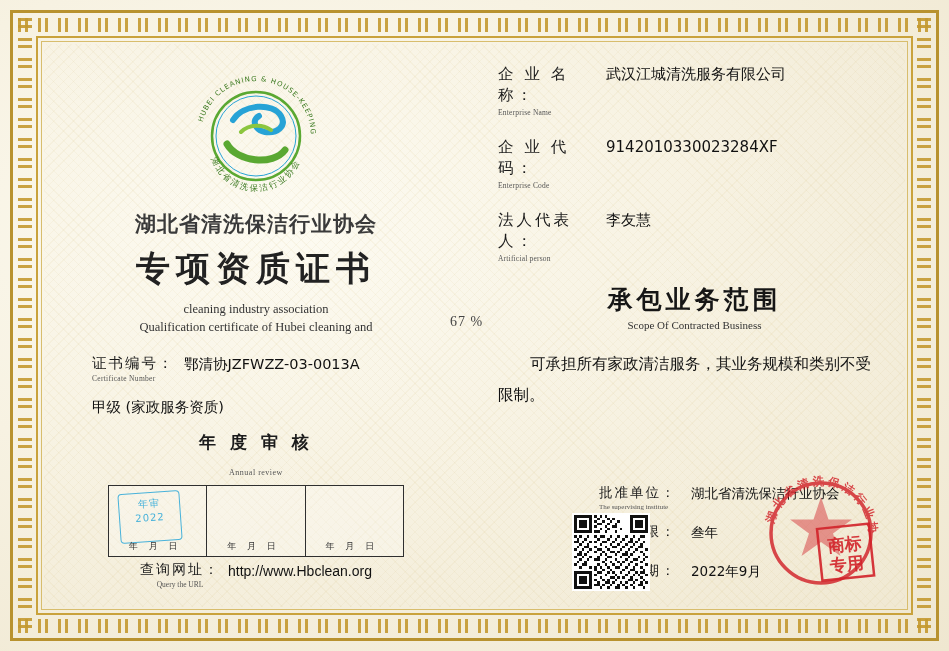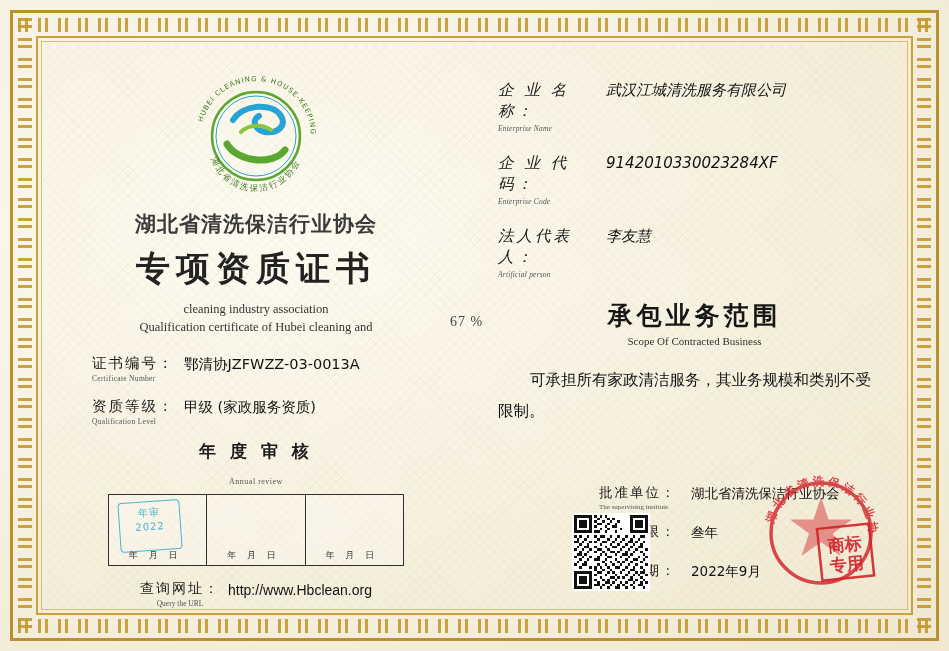--- a/index.html
+++ b/index.html
@@ -221,21 +221,21 @@
     box-sizing: border-box;
     opacity: .85;
     transform: rotate(-4deg);
   }
   .stamp-annual .yr {
     font-size: 10px;
     letter-spacing: 1px;
   }
 
   .query-row {
-    margin-top: 14px;
+    margin-top: 4px;
     display: flex;
     justify-content: center;
     align-items: flex-start;
   }
   .query-row .lab .cn {
     font-family: "DejaVu Sans", "Liberation Sans", sans-serif;
     font-size: 14px;
     letter-spacing: 2px;
     color: #1b1b1b;
     display: block;
@@ -257,21 +257,21 @@
 
   
   .right-col {
     position: absolute;
     left: 440px;
     top: 0;
     right: 0;
     bottom: 0;
   }
 
-  .ent-rows { margin-top: 34px; padding-left: 12px; font-style: italic; }
+  .ent-rows { margin-top: 18px; padding-left: 12px; }
   .ent-row { display: flex; align-items: flex-start; margin-bottom: 20px; }
   .ent-label { width: 108px; flex: none; }
   .ent-label .cn {
     font-family: "DejaVu Sans", "Liberation Sans", sans-serif;
     font-size: 15.5px;
     color: #1b1b1b;
     letter-spacing: 3px;
     display: block;
   }
   .ent-label .en {
@@ -431,24 +431,20 @@
 
       <div class="field-rows">
         <div class="frow">
           <div class="flabel">
             <span class="cn">证书编号：</span>
             <span class="en">Certificate Number</span>
           </div>
           <div class="fvalue">鄂清协JZFWZZ-03-0013A</div>
         </div>
         <div class="frow">
-          <div class="flabel">
-            <span class="cn">资质等级：</span>
-            <span class="en">Qualification Level</span>
-          </div>
           <div class="fvalue">甲级 (家政服务资质)</div>
         </div>
       </div>
 
       <div class="annual-title">
         <div class="cn">年 度 审 核</div>
         <div class="en">Annual review</div>
       </div>
 
       <div class="annual-table">

